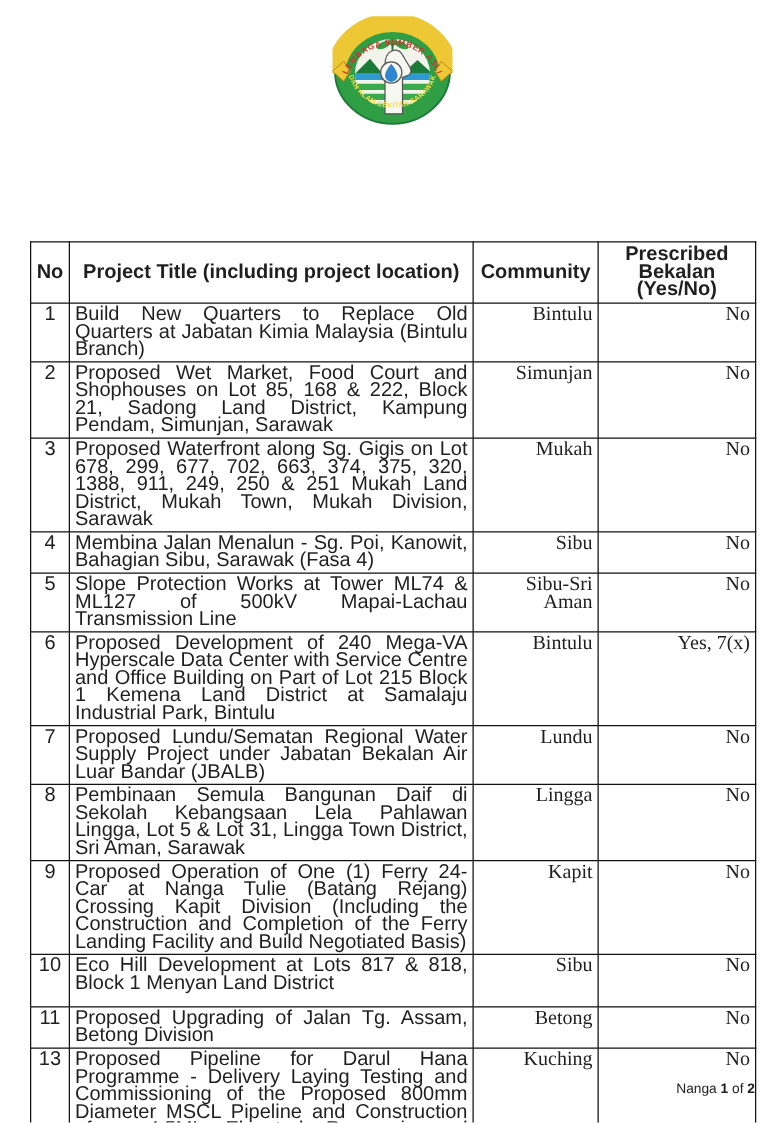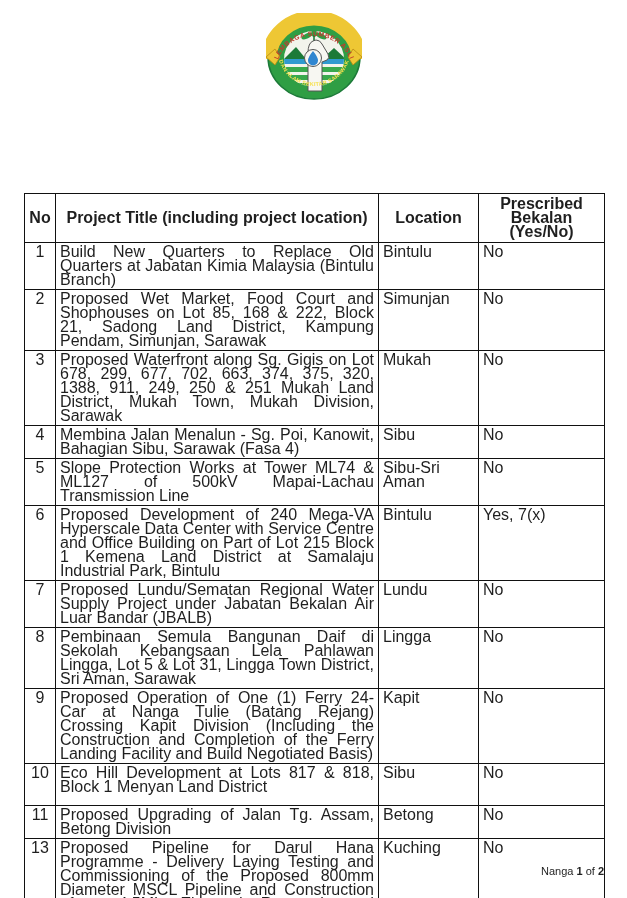--- a/index.html
+++ b/index.html
@@ -51,21 +51,21 @@
     font-weight: bold;
     padding: 3px 4px;
   }
   col.c-no { width: 31px; }
   col.c-title { width: 323px; }
   col.c-loc { width: 100px; }
   col.c-pa { width: 126px; }
 
   td.cell-no { text-align: center; padding-left: 1px; padding-right: 1px; }
   td.cell-title { text-align: justify; padding-left: 6px; padding-right: 5px; }
-  td.cell-loc, td.cell-pa { text-align: left; }
+  td.cell-loc, td.cell-pa { text-align: right; font-family: Liberation Serif, serif; }
 
   thead tr { height: 39px; }
   tbody tr:nth-child(1)  { height: 26px; }
   tbody tr:nth-child(2)  { height: 42px; }
   tbody tr:nth-child(3)  { height: 45px; }
   tbody tr:nth-child(4)  { height: 30px; }
   tbody tr:nth-child(5)  { height: 28px; }
   tbody tr:nth-child(6)  { height: 55px; }
   tbody tr:nth-child(7)  { height: 42px; }
   tbody tr:nth-child(8)  { height: 55px; }
@@ -147,21 +147,21 @@
     <colgroup>
       <col class="c-no">
         <col class="c-title">
         <col class="c-loc">
         <col class="c-pa">
     </colgroup>
     <thead>
       <tr>
         <th>No</th>
         <th>Project Title (including project location)</th>
-        <th>Location</th>
+        <th>Community</th>
         <th>Prescribed Bekalan (Yes/No)</th>
       </tr>
     </thead>
     <tbody>
       <tr>
         <td class="cell-no">1</td>
         <td class="cell-title">Build New Quarters to Replace Old Quarters at Jabatan Kimia Malaysia (Bintulu Branch)</td>
         <td class="cell-loc">Bintulu</td>
         <td class="cell-pa">No</td>
       </tr>

